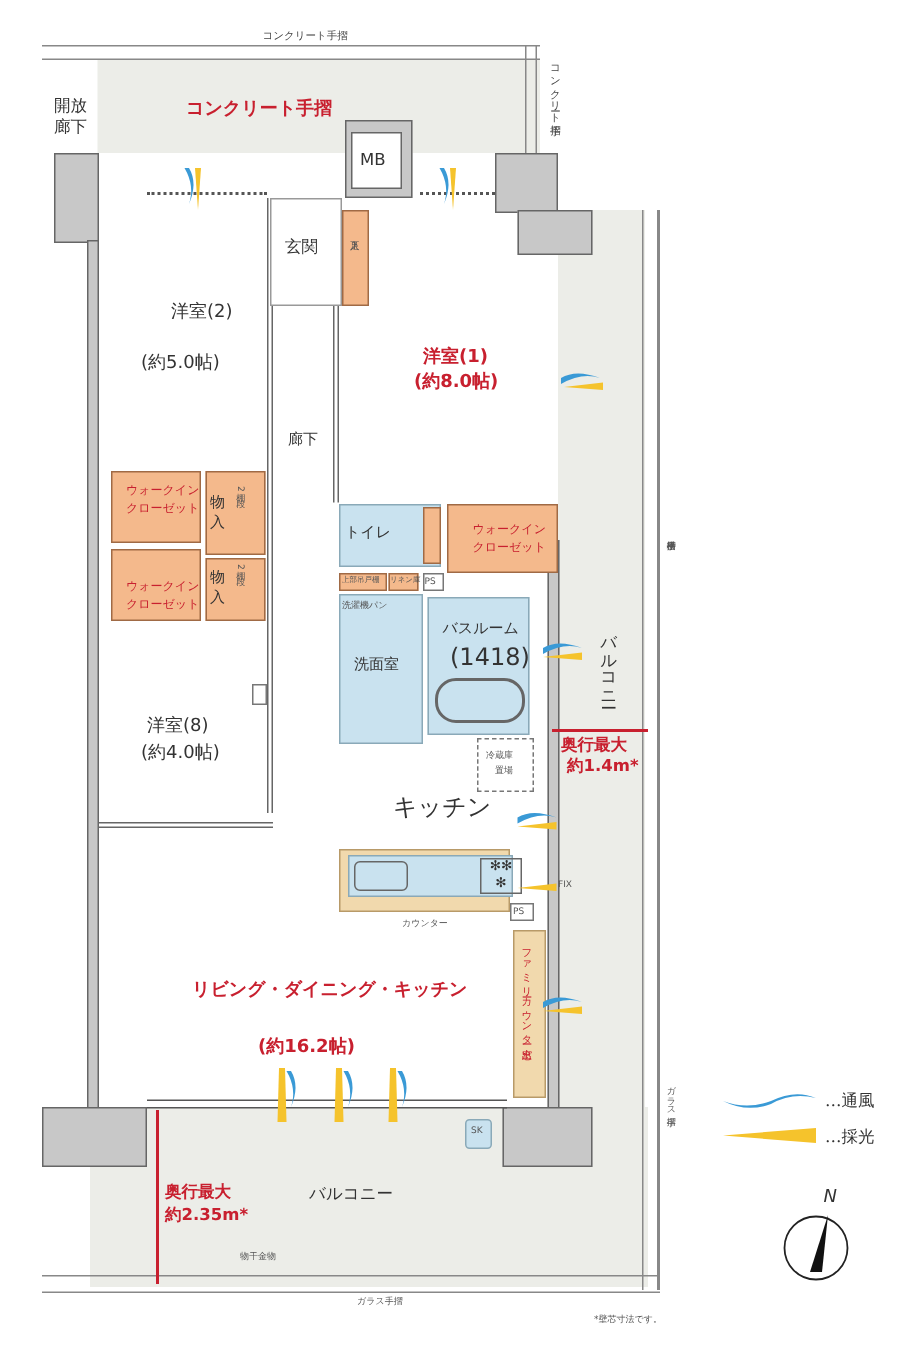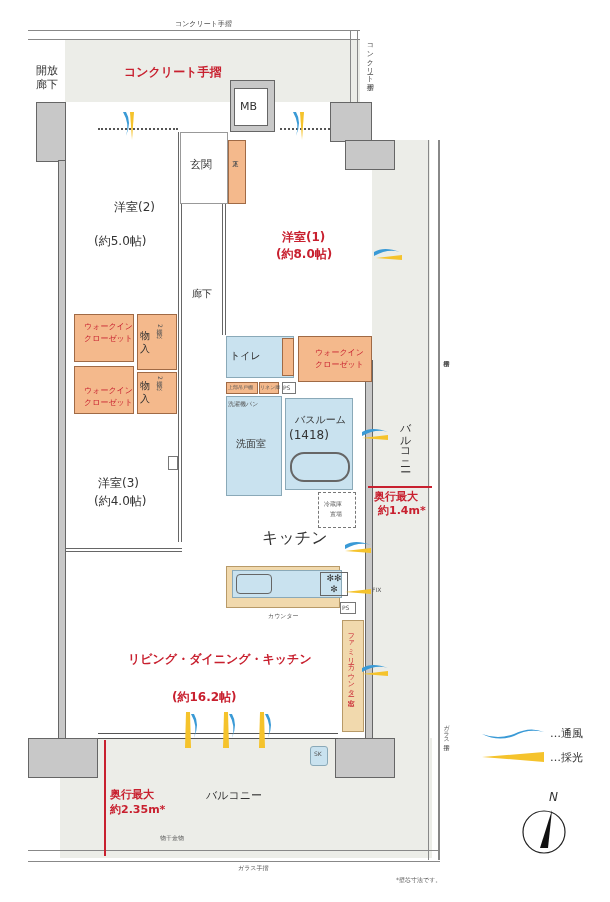--- a/index.html
+++ b/index.html
@@ -77,21 +77,21 @@
 <div class="lbl tiny redtxt" style="left:84px;top:386px;font-size:8px;">ウォークイン</div>
 <div class="lbl tiny redtxt" style="left:84px;top:398px;font-size:8px;">クローゼット</div>
 
 <div class="closet" style="left:137px;top:314px;width:40px;height:56px;"></div>
 <div class="lbl" style="left:140px;top:330px;font-size:10px;width:12px;white-space:normal;">物入</div>
 <div class="lbl tiny vert" style="left:156px;top:324px;">棚2段</div>
 <div class="closet" style="left:137px;top:372px;width:40px;height:42px;"></div>
 <div class="lbl" style="left:140px;top:380px;font-size:10px;width:12px;white-space:normal;">物入</div>
 <div class="lbl tiny vert" style="left:156px;top:376px;">棚2段</div>
 
-<div class="lbl room-black" style="left:98px;top:476px;">洋室(3)</div>
+<div class="lbl room-black" style="left:98px;top:476px;">洋室(8)</div>
 <div class="lbl room-black" style="left:94px;top:494px;">(約4.0帖)</div>
 <div class="abs" style="left:168px;top:456px;width:10px;height:14px;border:1px solid #777;background:#fff;"></div>
 
 <div class="wet" style="left:226px;top:336px;width:68px;height:42px;"></div>
 <div class="lbl" style="left:230px;top:350px;font-size:10px;">トイレ</div>
 <div class="closet" style="left:282px;top:338px;width:12px;height:38px;"></div>
 
 <div class="closet" style="left:298px;top:336px;width:74px;height:46px;"></div>
 <div class="lbl tiny redtxt" style="left:315px;top:348px;font-size:8px;">ウォークイン</div>
 <div class="lbl tiny redtxt" style="left:315px;top:360px;font-size:8px;">クローゼット</div>
@@ -102,21 +102,21 @@
 <div class="lbl tiny" style="left:260px;top:384px;font-size:5px;">リネン庫</div>
 <div class="abs" style="left:282px;top:382px;width:14px;height:12px;border:1px solid #777;background:#fff;"></div>
 <div class="lbl tiny" style="left:283px;top:384px;">PS</div>
 
 <div class="wet" style="left:226px;top:396px;width:56px;height:100px;"></div>
 <div class="lbl tiny" style="left:228px;top:400px;font-size:6px;">洗濯機パン</div>
 <div class="lbl" style="left:236px;top:438px;font-size:10px;">洗面室</div>
 
 <div class="wet" style="left:285px;top:398px;width:68px;height:92px;"></div>
 <div class="lbl" style="left:295px;top:414px;font-size:10px;">バスルーム</div>
-<div class="lbl" style="left:289px;top:428px;font-size:12px;text-align:right;">(1418)</div>
+<div class="lbl" style="left:300px;top:428px;font-size:16px;text-align:right;">(1418)</div>
 <div class="abs" style="left:290px;top:452px;width:60px;height:30px;border:2px solid #666;border-radius:14px;"></div>
 
 <div class="abs" style="left:318px;top:492px;width:38px;height:36px;border:1px dashed #777;"></div>
 <div class="lbl tiny" style="left:324px;top:500px;">冷蔵庫</div>
 <div class="lbl tiny" style="left:330px;top:510px;">置場</div>
 <div class="lbl" style="left:262px;top:528px;font-size:16px;">キッチン</div>
 
 <div class="counter" style="left:226px;top:566px;width:114px;height:42px;"></div>
 <div class="wet" style="left:232px;top:570px;width:110px;height:28px;"></div>
 <div class="abs" style="left:236px;top:574px;width:36px;height:20px;border:1px solid #666;border-radius:4px;"></div>

